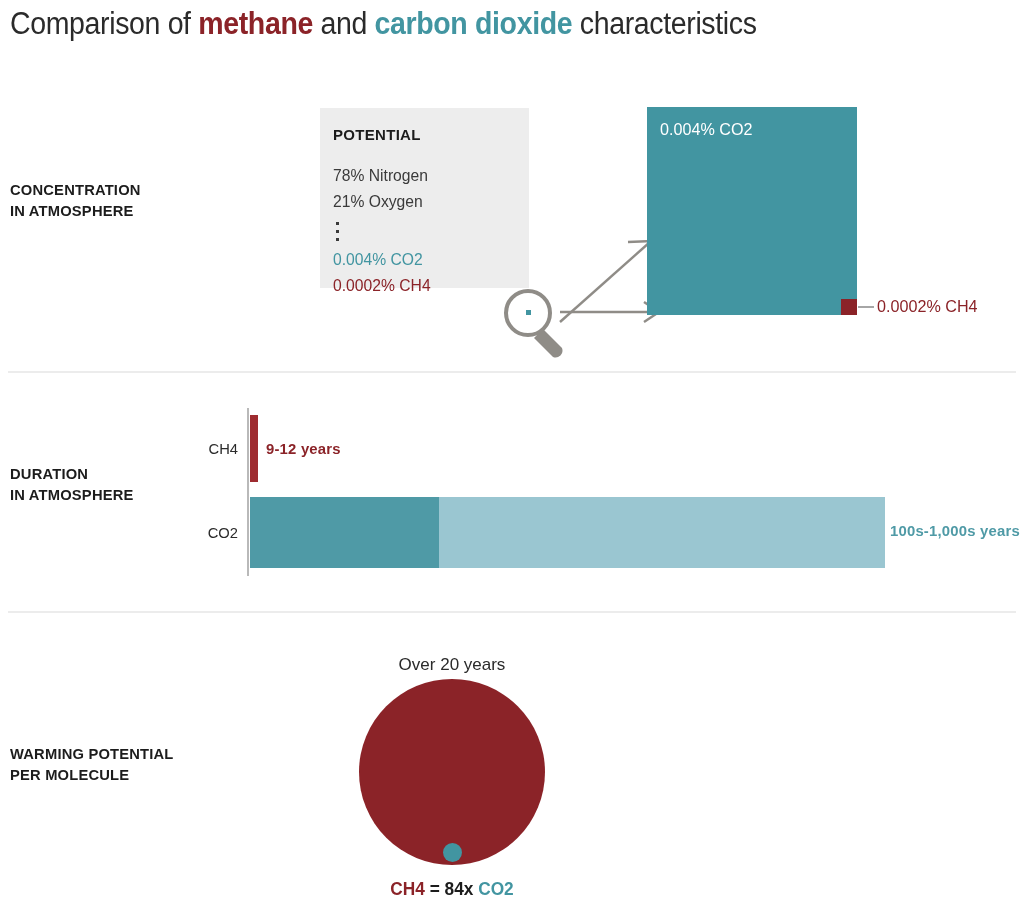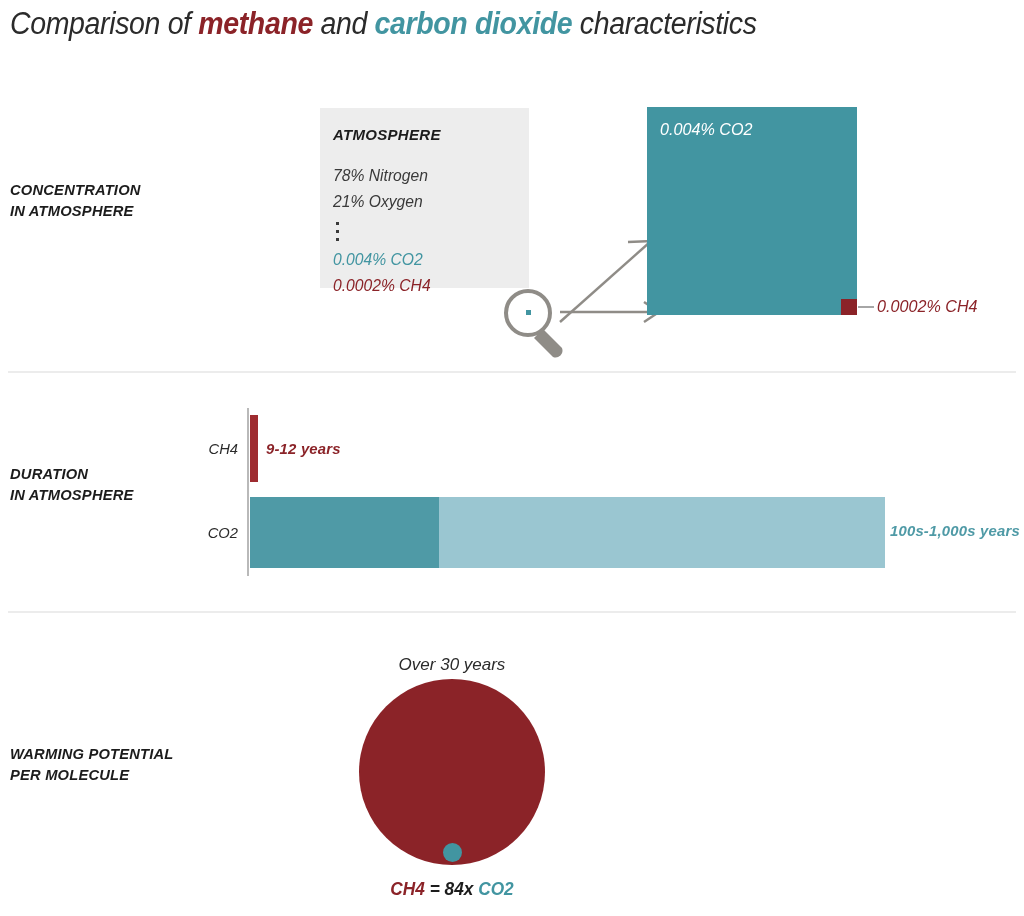--- a/index.html
+++ b/index.html
@@ -6,21 +6,20 @@
   html, body {
     width: 1024px; height: 916px;
     background: #ffffff;
     font-family: "Liberation Sans", sans-serif;
     overflow: hidden;
   }
   #page {
     position: relative;
     width: 1024px; height: 916px;
     background: #ffffff;
-    font-style: italic;
   }
 
   
   #title {
     position: absolute;
     left: 10px; top: 6px;
     font-size: 31px;
     font-weight: 400;
     color: #2b2b2b;
     letter-spacing: -0.4px;
@@ -257,21 +256,21 @@
 <div id="page">
 
   <div id="title">
     <span>Comparison of </span><span class="hl-methane">methane</span><span> and </span><span class="hl-co2">carbon dioxide</span><span> characteristics</span>
   </div>
 
   <div class="row-label" id="label-concentration">CONCENTRATION
 IN ATMOSPHERE</div>
 
   <div id="atmosphere-box"></div>
-  <div id="atmosphere-title">ATMOSPHERE</div>
+  <div id="atmosphere-title">POTENTIAL</div>
   <div class="atm-item" id="atm-item-0">78% Nitrogen</div>
   <div class="atm-item" id="atm-item-1">21% Oxygen</div>
   <div id="atm-ellipsis">
     <span></span>
       <span></span>
       <span></span>
   </div>
   <div class="atm-item" id="atm-item-2">0.004% CO2</div>
   <div class="atm-item" id="atm-item-3">0.0002% CH4</div>
 
@@ -315,21 +314,21 @@
   <div id="co2-bar-dark"></div>
   <div id="co2-bar-light"></div>
   <div id="co2-bar-label">100s-1,000s years</div>
 
   <div class="divider" id="divider-2"></div>
 
   <div class="row-label" id="label-warming">WARMING POTENTIAL
 PER MOLECULE</div>
 
   <div class="warm-group" id="warm-group-20">
-    <div class="warm-heading" id="warm-heading-20">Over 30 years</div>
+    <div class="warm-heading" id="warm-heading-20">Over 20 years</div>
     <div class="bubble" id="bubble-20"></div>
     <div class="bubble-small" id="bubble-20-small"></div>
     <div class="warm-caption" id="warm-caption-20">
       <span class="cap-ch4">CH4</span><span class="cap-eq"> = 84x </span><span class="cap-co2">CO2</span>
     </div>
   </div>
 
 
 </div>
 

